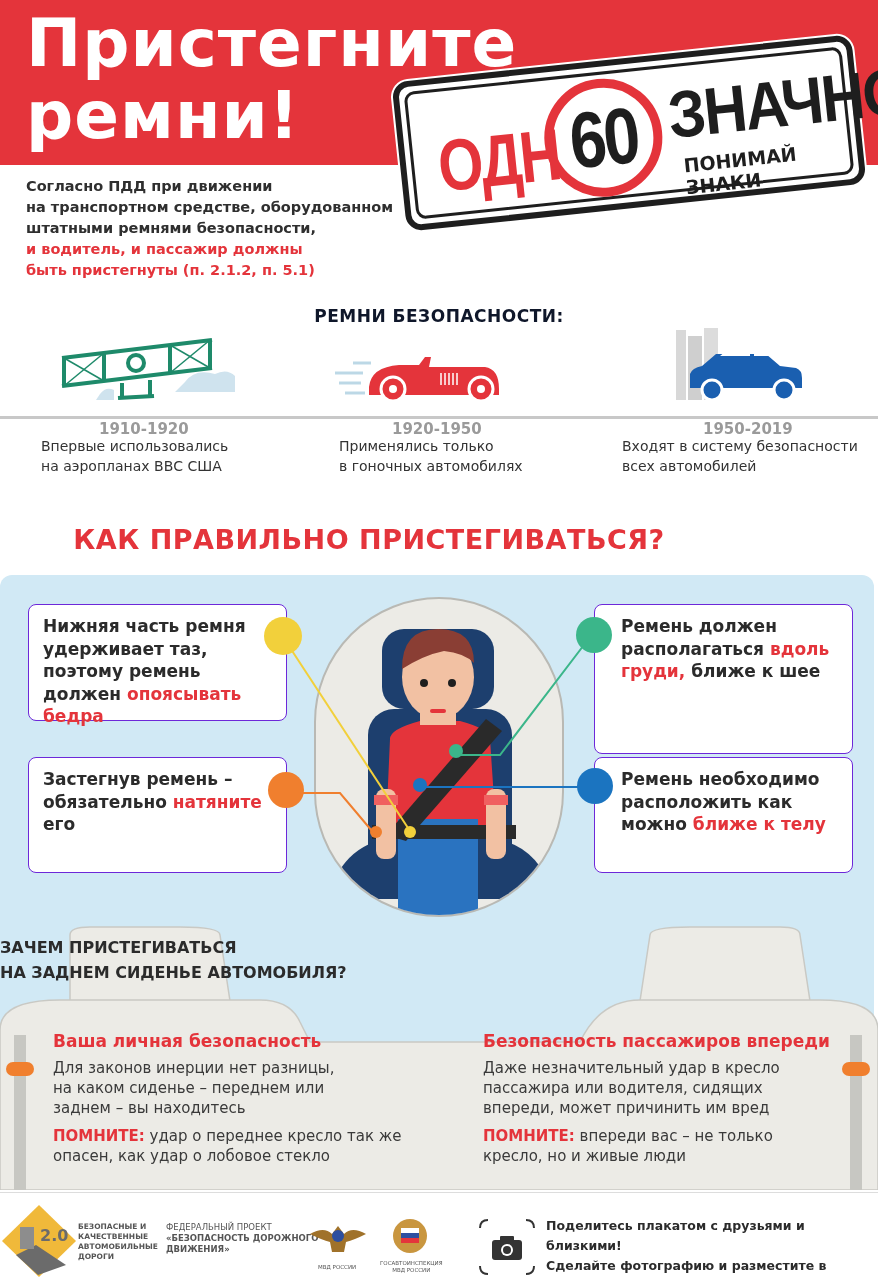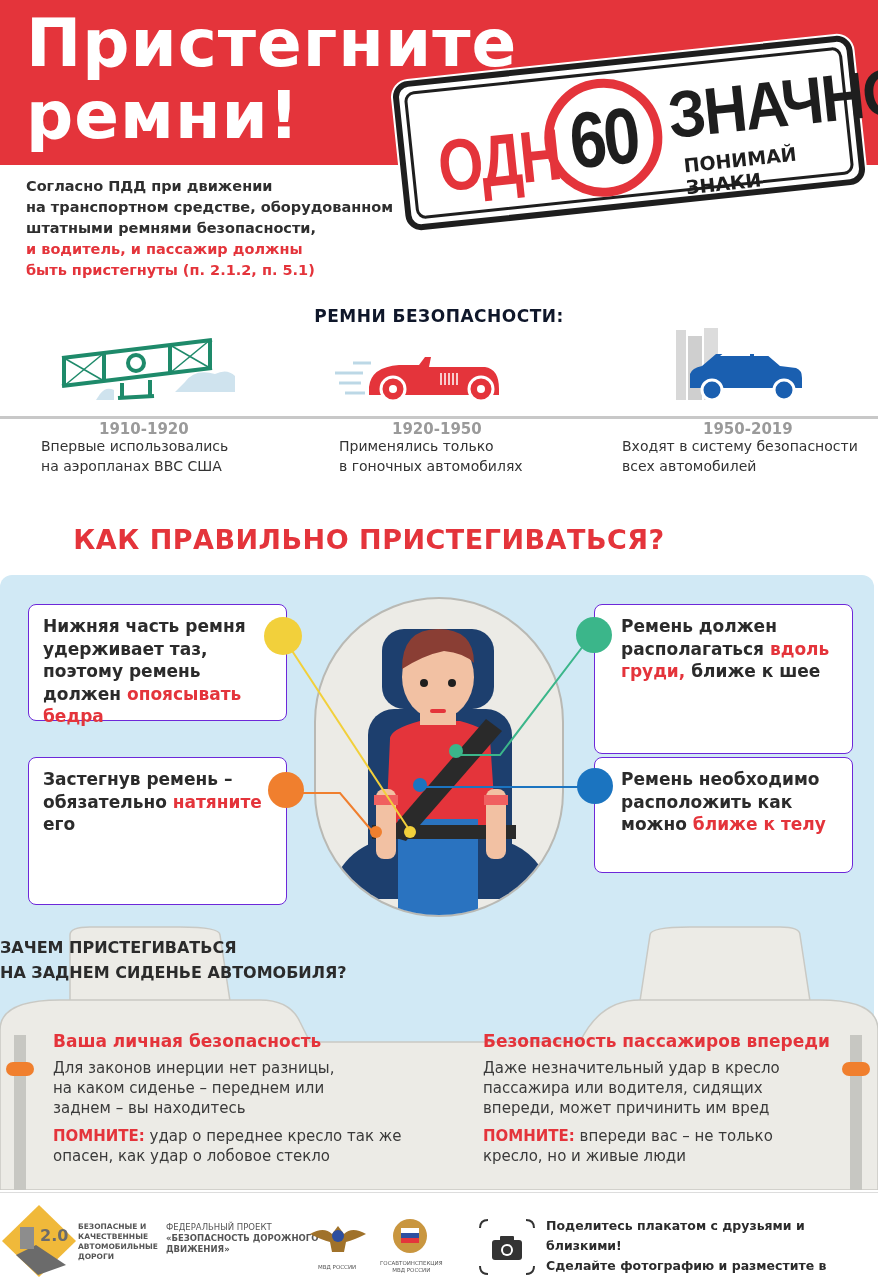--- a/index.html
+++ b/index.html
@@ -187,21 +187,21 @@
   <polyline points="590,62 500,180 454,180" fill="none" stroke="#3bb68a" stroke-width="2"></polyline>
   <line x1="595" y1="212" x2="418" y2="212" stroke="#1b74c0" stroke-width="2"></line>
 </svg>
 
 <div class="tipbox" style="left:28px;top:604px;width:259px;height:117px">
   <span>Нижняя часть ремня удерживает таз, поэтому ремень должен</span>
   <span class="red">опоясывать бедра</span>
 </div>
 <div class="dot" style="left:264px;top:617px;width:38px;height:38px;background:#f2d03b"></div>
 
-<div class="tipbox" style="left:28px;top:757px;width:259px;height:148px">
+<div class="tipbox" style="left:28px;top:757px;width:259px;height:116px">
   <span>Застегнув ремень – обязательно</span>
   <span class="red">натяните</span>
   <span>его</span>
 </div>
 <div class="dot" style="left:268px;top:772px;width:36px;height:36px;background:#f07f2e"></div>
 
 <div class="tipbox" style="left:594px;top:604px;width:259px;height:150px;padding-left:26px">
   <span>Ремень должен располагаться</span>
   <span class="red">вдоль груди,</span>
   <span>ближе к шее</span>

